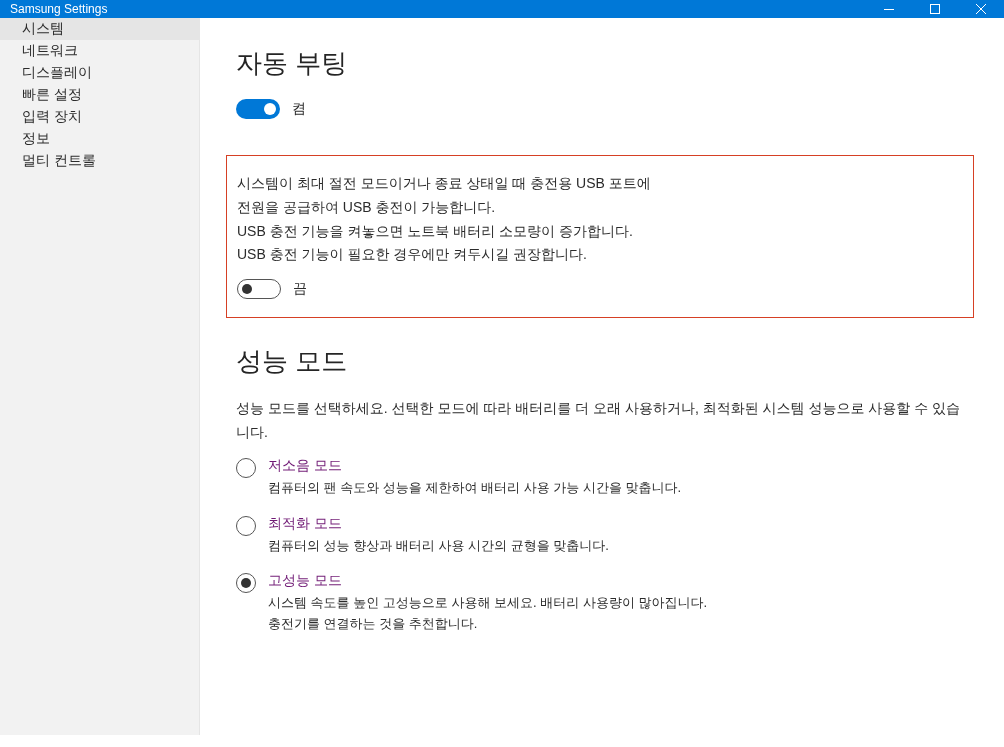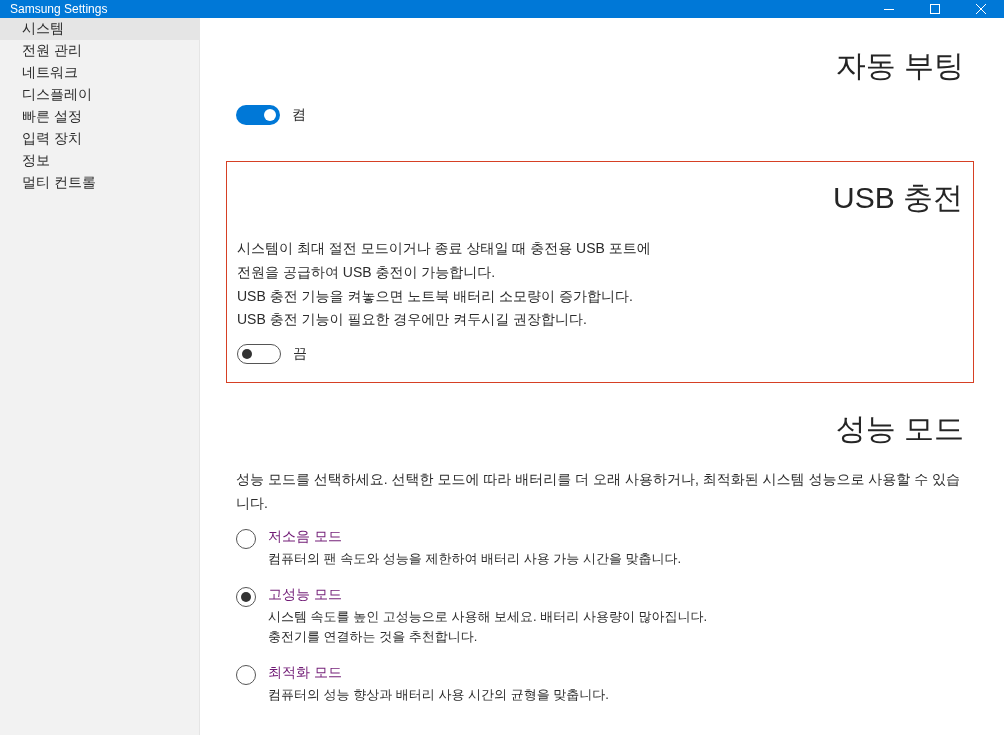--- a/index.html
+++ b/index.html
@@ -65,25 +65,24 @@
       margin-bottom: 36px;
     }
     .section.highlighted {
       border: 1px solid #d64024;
       padding: 16px 10px 18px 10px;
       margin-left: -10px;
       margin-right: -10px;
       margin-bottom: 26px;
     }
     .section-title {
-      font-size: 30px;
+      font-size: 26px;
       font-weight: 400;
       color: #252525;
       margin-bottom: 18px;
-      text-align: right;
     }
     .section-desc {
       font-size: 14px;
       color: #2b2b2b;
       line-height: 1.7;
       margin-bottom: 12px;
     }
     .toggle-row {
       display: flex;
       align-items: center;
@@ -194,23 +193,20 @@
     </div>
   </div>
 </div>
 
 <div class="container">
   <div class="sidebar">
     <div class="sidebar-item active">
       <span>시스템</span>
     </div>
     <div class="sidebar-item">
-      <span>전원 관리</span>
-    </div>
-    <div class="sidebar-item">
       <span>네트워크</span>
     </div>
     <div class="sidebar-item">
       <span>디스플레이</span>
     </div>
     <div class="sidebar-item">
       <span>빠른 설정</span>
     </div>
     <div class="sidebar-item">
       <span>입력 장치</span>
@@ -227,21 +223,20 @@
 
     <div class="section">
       <h2 class="section-title">자동 부팅</h2>
       <div class="toggle-row">
         <div class="toggle on"></div>
         <span class="toggle-label">켬</span>
       </div>
     </div>
 
     <div class="section highlighted">
-      <h2 class="section-title">USB 충전</h2>
       <p class="section-desc">
         <span>시스템이 최대 절전 모드이거나 종료 상태일 때 충전용 USB 포트에</span><br>
         <span>전원을 공급하여 USB 충전이 가능합니다.</span><br>
         <span>USB 충전 기능을 켜놓으면 노트북 배터리 소모량이 증가합니다.</span><br>
         <span>USB 충전 기능이 필요한 경우에만 켜두시길 권장합니다.</span>
       </p>
       <div class="toggle-row">
         <div class="toggle off"></div>
         <span class="toggle-label">끔</span>
       </div>
@@ -254,33 +249,33 @@
 
         <div class="radio-item">
           <div class="radio"></div>
           <div class="radio-content">
             <div class="radio-label">저소음 모드</div>
             <div class="radio-desc">컴퓨터의 팬 속도와 성능을 제한하여 배터리 사용 가능 시간을 맞춥니다.</div>
           </div>
         </div>
 
         <div class="radio-item">
+          <div class="radio"></div>
+          <div class="radio-content">
+            <div class="radio-label">최적화 모드</div>
+            <div class="radio-desc">컴퓨터의 성능 향상과 배터리 사용 시간의 균형을 맞춥니다.</div>
+          </div>
+        </div>
+
+        <div class="radio-item">
           <div class="radio selected"></div>
           <div class="radio-content">
             <div class="radio-label">고성능 모드</div>
             <div class="radio-desc" style="white-space:pre-line;">시스템 속도를 높인 고성능으로 사용해 보세요. 배터리 사용량이 많아집니다.
 충전기를 연결하는 것을 추천합니다.</div>
           </div>
         </div>
 
-        <div class="radio-item">
-          <div class="radio"></div>
-          <div class="radio-content">
-            <div class="radio-label">최적화 모드</div>
-            <div class="radio-desc">컴퓨터의 성능 향상과 배터리 사용 시간의 균형을 맞춥니다.</div>
-          </div>
-        </div>
-
       </div>
     </div>
 
   </div>
 </div>
 
 </body></html>

